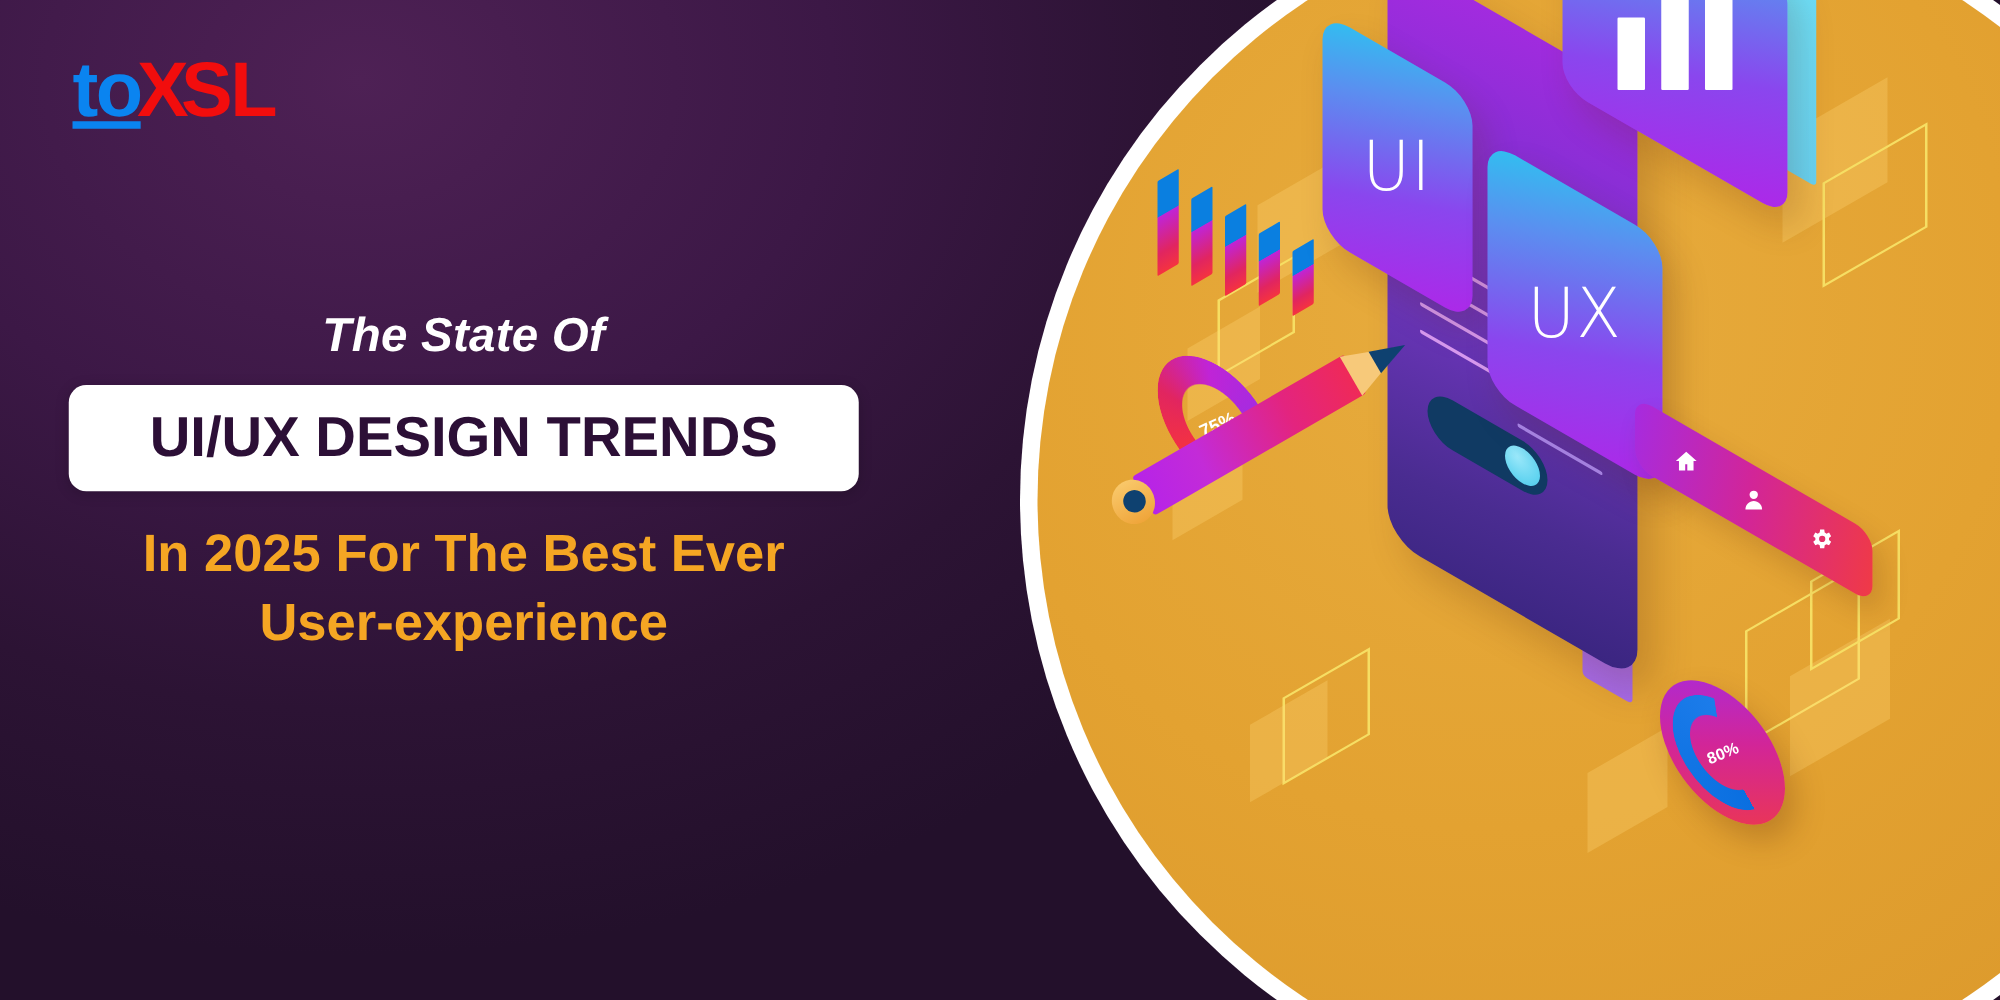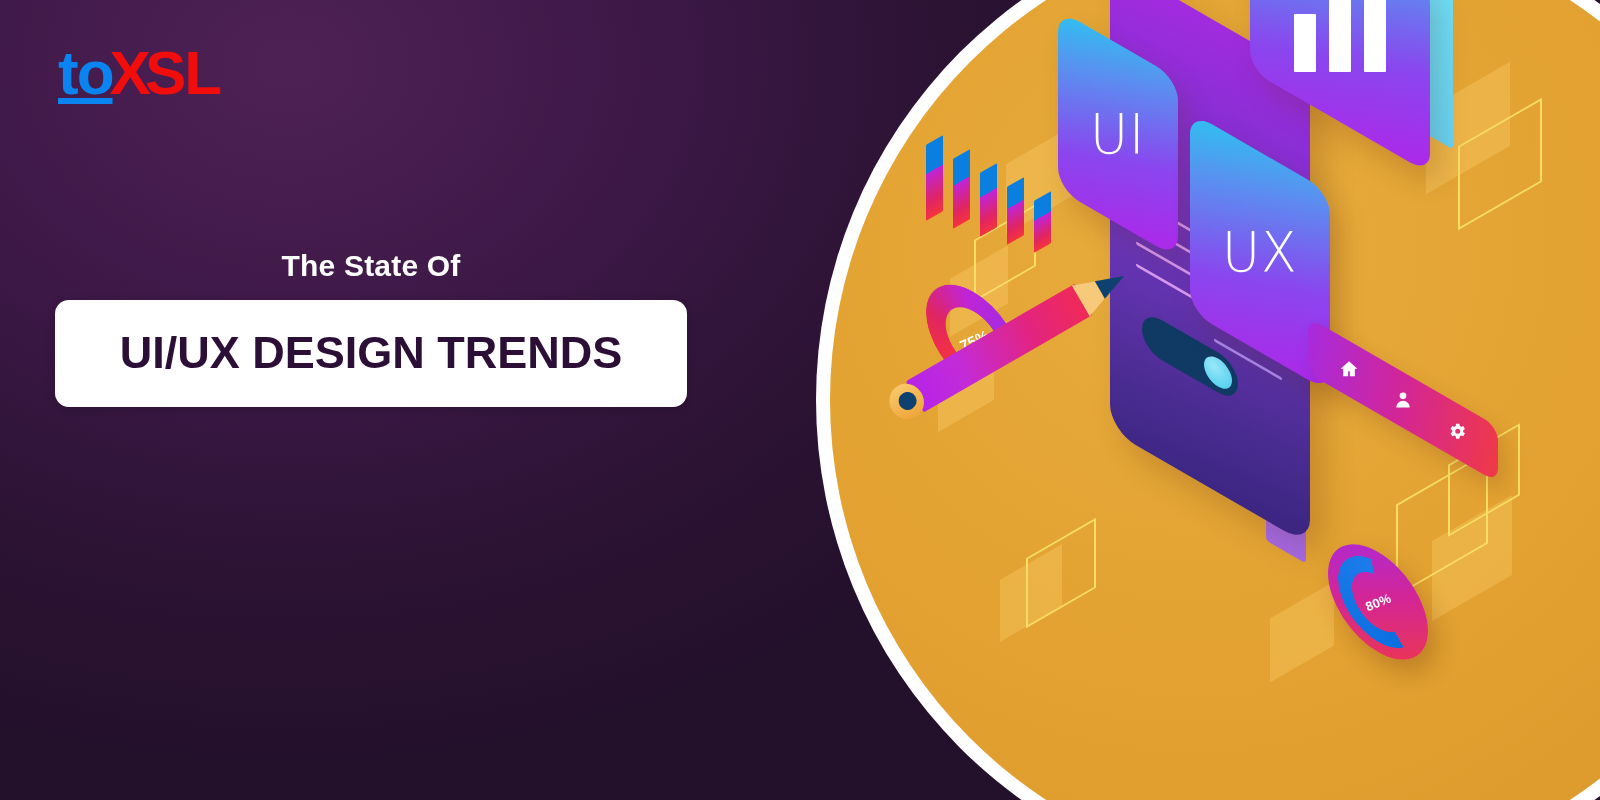--- a/index.html
+++ b/index.html
@@ -41,32 +41,33 @@
   .logo .lg-sl { color:#F20D0D; margin-left:-4px;text-align:right; }
 
   .headline-wrap {
     position:absolute;
     left:55px; top:250px;
     width:632px;
     text-align:center;
   }
 
   .eyebrow {
-    font-size:30px;
+    font-size:38px;
     font-weight:bold;
     color:#FFFFFF;
     letter-spacing:0.2px;
     line-height:1.05;
+    font-style:italic;
   }
 
   .title-plate {
     margin-top:18px;
     background:#FFFFFF;
     border-radius:14px;
-    height:107px;
+    height:85px;
     display:flex;
     align-items:center;
     justify-content:center;
     box-shadow:0 2px 10px rgba(0,0,0,.18);
   }
   .title-plate-text {
     color:#2C0F36;
     font-size:45px;
     font-weight:bold;
     letter-spacing:0px;
@@ -317,20 +318,24 @@
     </div>
 
     <div class="headline-wrap">
 
       <div class="eyebrow">The State Of</div>
 
       <div class="title-plate">
         <div class="title-plate-text">UI/UX DESIGN TRENDS</div>
       </div>
 
+      <div class="subhead">
+        <div>In 2025 For The Best Ever</div>
+        <div>User-experience</div>
+      </div>
 
     </div>
   </div>
 
   <div class="stage-ring"></div>
 
   <div class="stage">
 
     <div class="deco-fill" style="left:348px; top:156px; width:92px; height:92px;"></div>
     <div class="deco-out" style="left:288px; top:176px; width:92px; height:92px;"></div>

